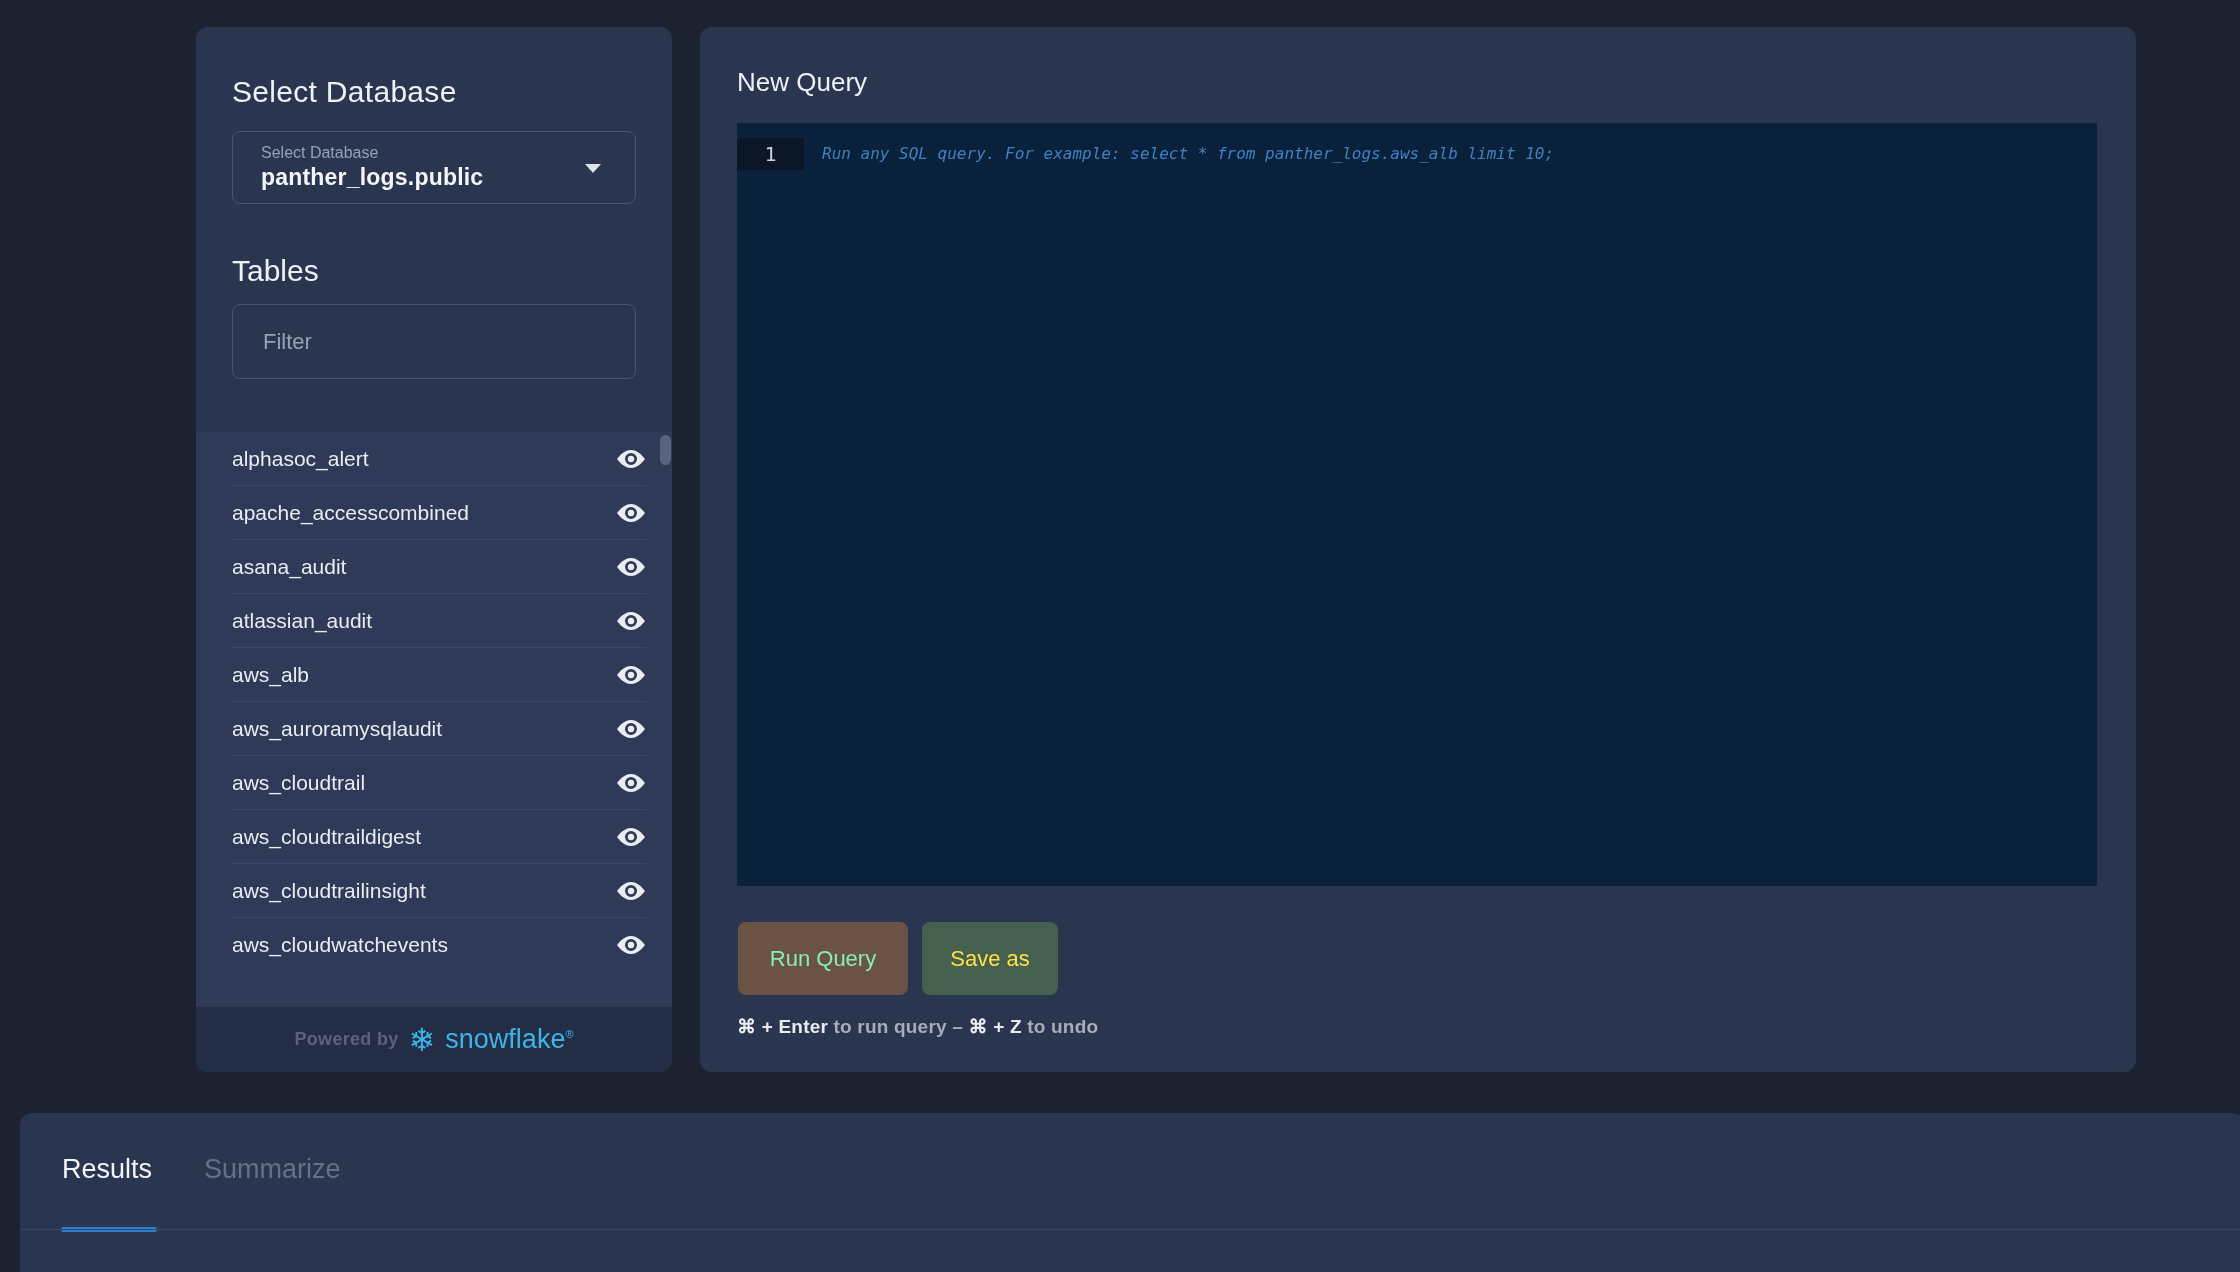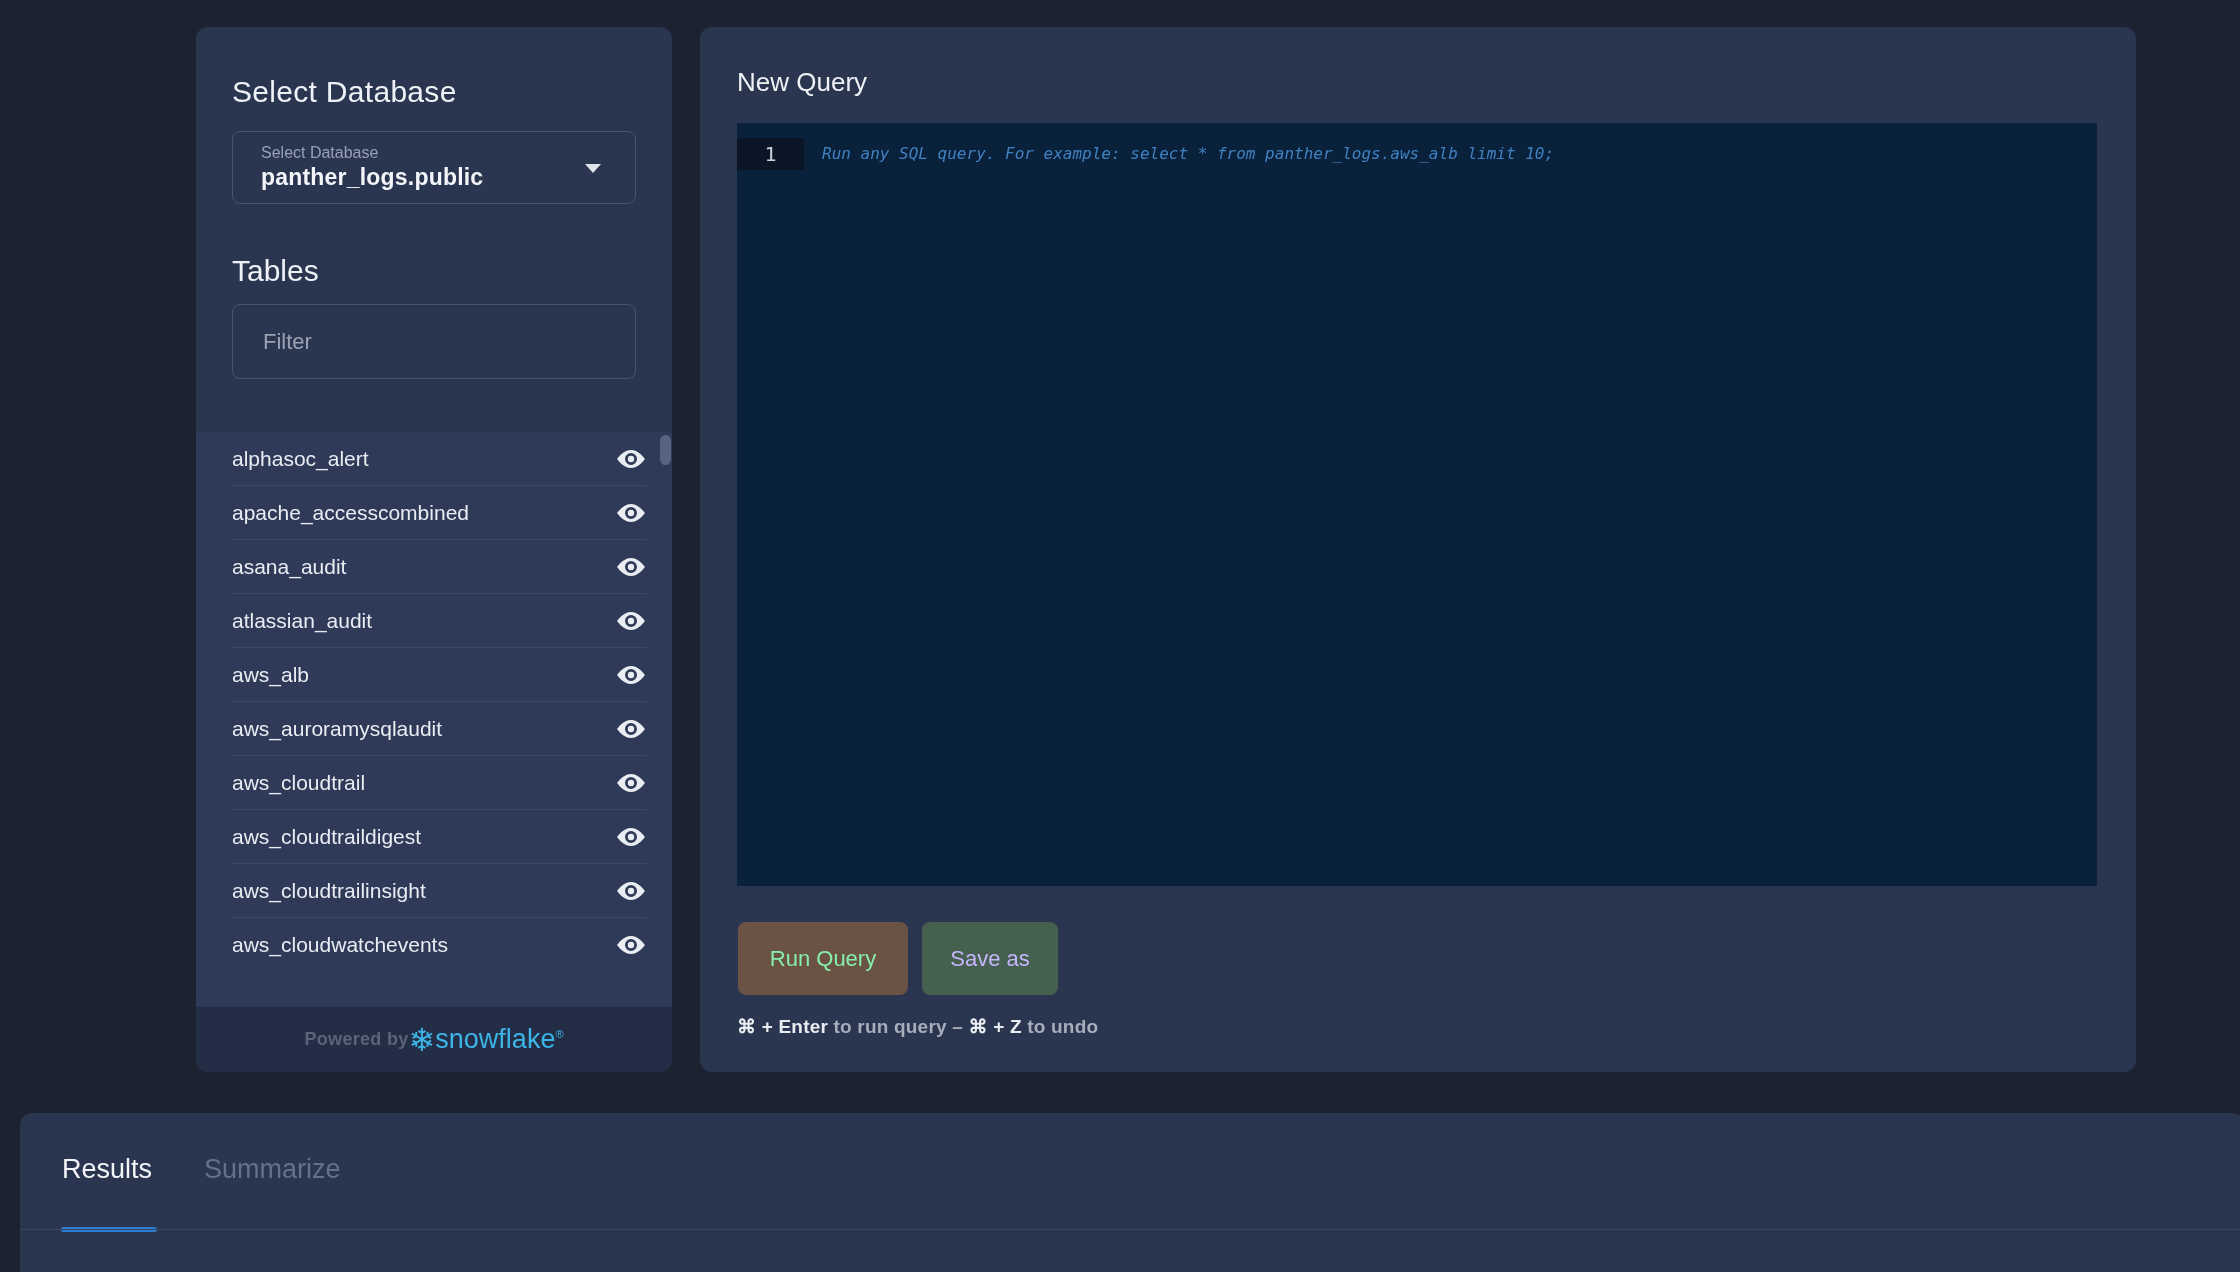--- a/index.html
+++ b/index.html
@@ -25,39 +25,39 @@
                 box-sizing:border-box; display:flex; align-items:center; padding:0 28px; }
   input.filter { background:transparent; border:none; outline:none; width:100%; font-size:22px; color:#e9ecf2; font-family:inherit; }
   input.filter::placeholder { color:#99a2b3; }
   .table-list { margin-top:45px; flex:1; background:#2e3a57; position:relative; overflow:hidden; }
   .trow { height:54px; margin:0 26px 0 36px; display:flex; align-items:center; justify-content:space-between;
           border-bottom:1px solid #3b4764; box-sizing:border-box; cursor:pointer; }
   .trow:last-child { border-bottom:none; }
   .trow-label { font-size:21px; color:#e9ecf2; }
   .eye { display:flex; align-items:center; }
   .scroll-thumb { position:absolute; right:1px; top:3px; width:11px; height:30px; border-radius:6px; background:#57647f; cursor:pointer; }
-  .sb-footer { height:65px; background:#232e46; display:flex; align-items:center; justify-content:center; }
+  .sb-footer { height:65px; background:#232e46; display:flex; align-items:center; justify-content:center; gap:10px; }
   .powered { font-size:18px; font-weight:700; color:#5a6379; letter-spacing:.3px; }
   .sf-icon { font-size:32px; color:#3cb4e6; line-height:1; }
   .sf-brand { font-size:27px; font-weight:500; color:#3cb4e6; }
   .sf-tm { font-size:11px; color:#3cb4e6; vertical-align:super; }
 
   
   #query-card { left:700px; top:27px; width:1436px; height:1045px; }
   .q-title { position:absolute; left:37px; top:40px; font-size:26px; color:#eef1f5; }
   .editor { position:absolute; left:37px; top:96px; width:1360px; height:763px; background:#0a213c; cursor:text; }
   .gutter-cell { position:absolute; left:0; top:15px; width:67px; height:32px; background:#0b1626;
                  display:flex; align-items:center; justify-content:center;
                  font-family:"DejaVu Sans Mono", monospace; font-size:20px; color:#ccd2da; }
   .editor-line { position:absolute; left:85px; top:15px; height:32px; line-height:32px; white-space:pre;
                  font-family:"DejaVu Sans Mono", monospace; font-style:italic; font-size:16px; color:#4181c0; }
   .btn-row { position:absolute; left:38px; top:895px; display:flex; gap:14px; }
   .btn { height:73px; border:none; border-radius:8px; font-family:inherit; font-size:22px; cursor:pointer; }
   .btn-run { width:170px; background:#6a5244; color:#86efac; }
-  .btn-save { width:136px; background:#45604e; color:#c4b5fd; }
+  .btn-save { width:136px; background:#45604e; color:#fde047; }
   .hint { position:absolute; left:37px; top:988px; font-size:19px; letter-spacing:.2px;font-weight:bold; }
   .hint .em { color:#e8ebf0; }
   .hint .dim { color:#a6adbb; }
 
   
   #results-card { left:20px; top:1113px; width:2224px; height:159px; border-radius:12px 12px 0 0; }
   .tabs { position:absolute; left:42px; top:41px; display:flex; }
   .tab { font-size:27px; cursor:pointer; }
   .tab.active { color:#f2f4f8; }
   .tab.inactive { color:#667089; margin-left:52px; }

